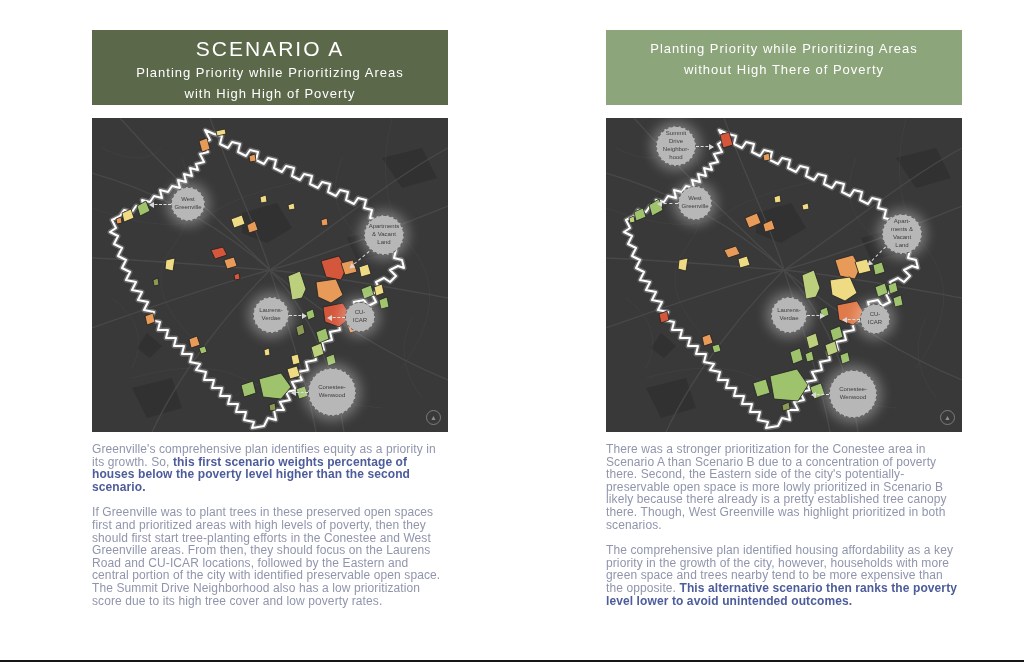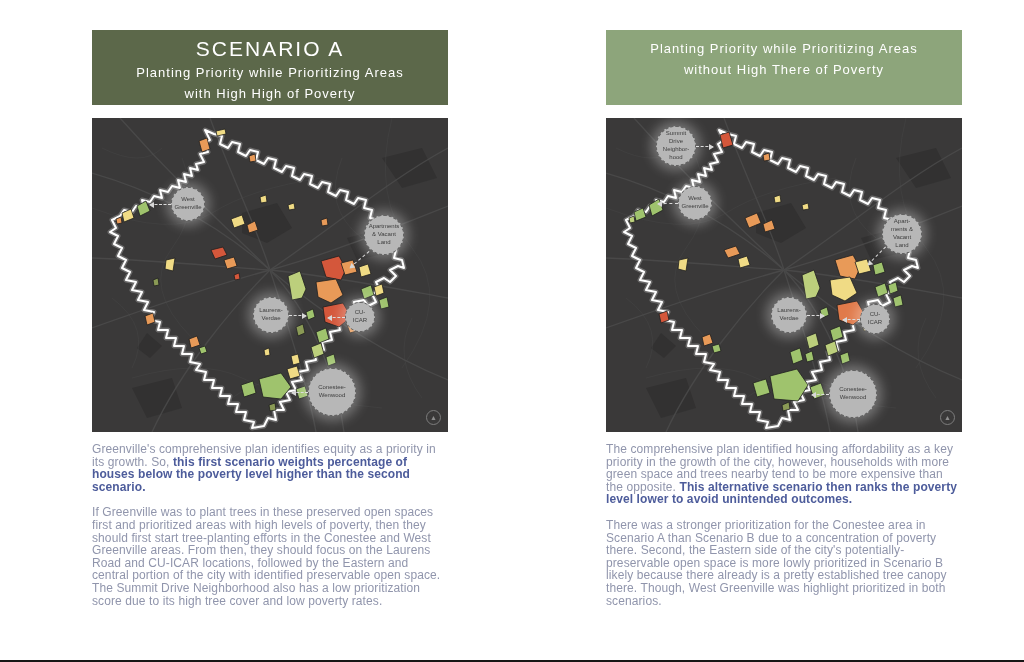--- a/index.html
+++ b/index.html
@@ -263,19 +263,19 @@
 ICAR</div>
 
       <div class="leader arrow-left" style="left:206px;top:276px;width:17px;"></div>
       <div class="map-label" style="left:247px;top:276px;width:48px;height:48px;">Conestee-
 Wenwood</div>
 
       <div class="north">▲</div>
     </div>
 
     <div class="bodytext">
+      <p>There was a stronger prioritization for the Conestee area in Scenario A than Scenario B due to a concentration of poverty there. Second, the Eastern side of the city's potentially-preservable open space is more lowly prioritized in Scenario B likely because there already is a pretty established tree canopy there. Though, West Greenville was highlight prioritized in both scenarios.</p>
       <p><span>The comprehensive plan identified housing affordability as a key priority in the growth of the city, however, households with more green space and trees nearby tend to be more expensive than the opposite. </span><strong>This alternative scenario then ranks the poverty level lower to avoid unintended outcomes.</strong></p>
-      <p>There was a stronger prioritization for the Conestee area in Scenario A than Scenario B due to a concentration of poverty there. Second, the Eastern side of the city's potentially-preservable open space is more lowly prioritized in Scenario B likely because there already is a pretty established tree canopy there. Though, West Greenville was highlight prioritized in both scenarios.</p>
     </div>
   </div>
 
   <div class="bottom-rule"></div>
 </div>
 
 </body></html>

